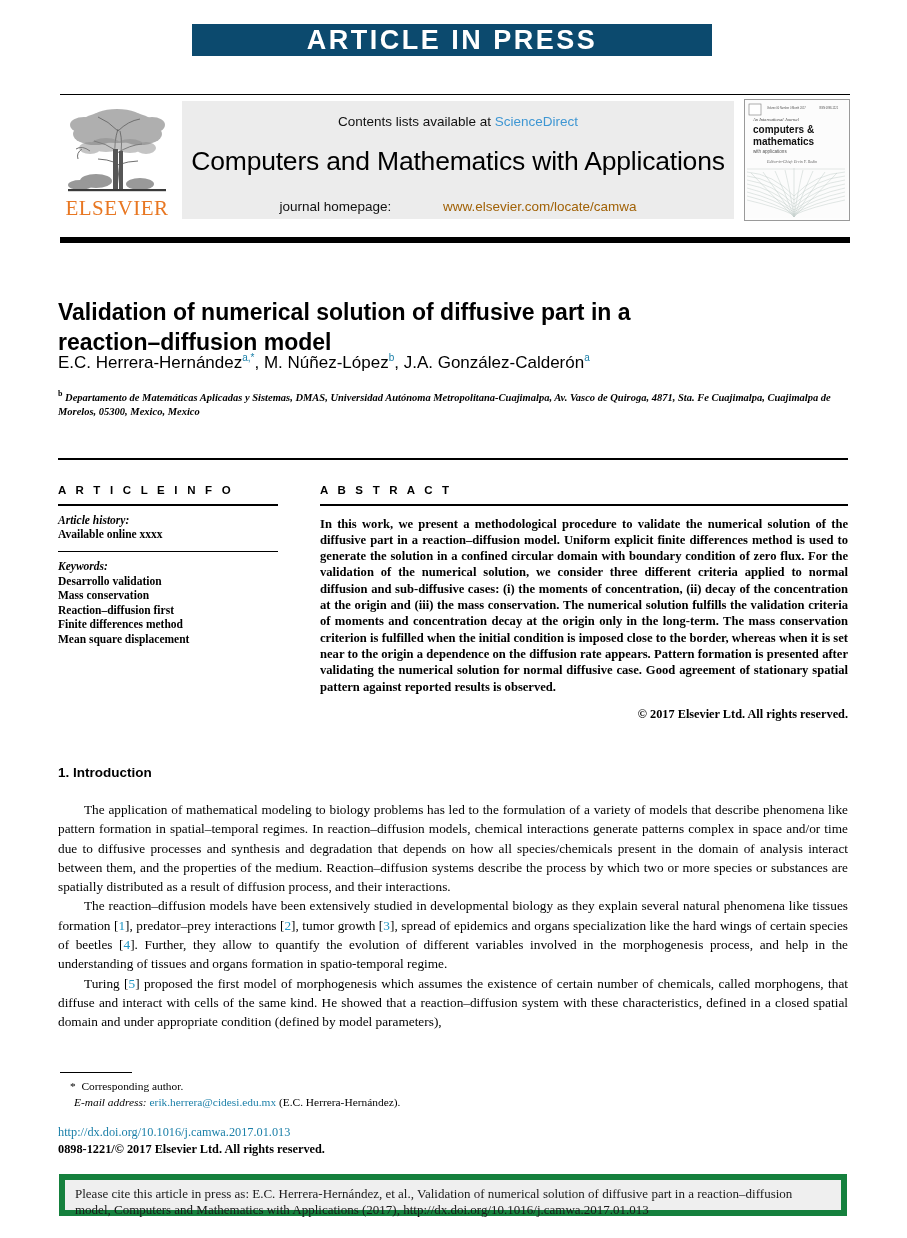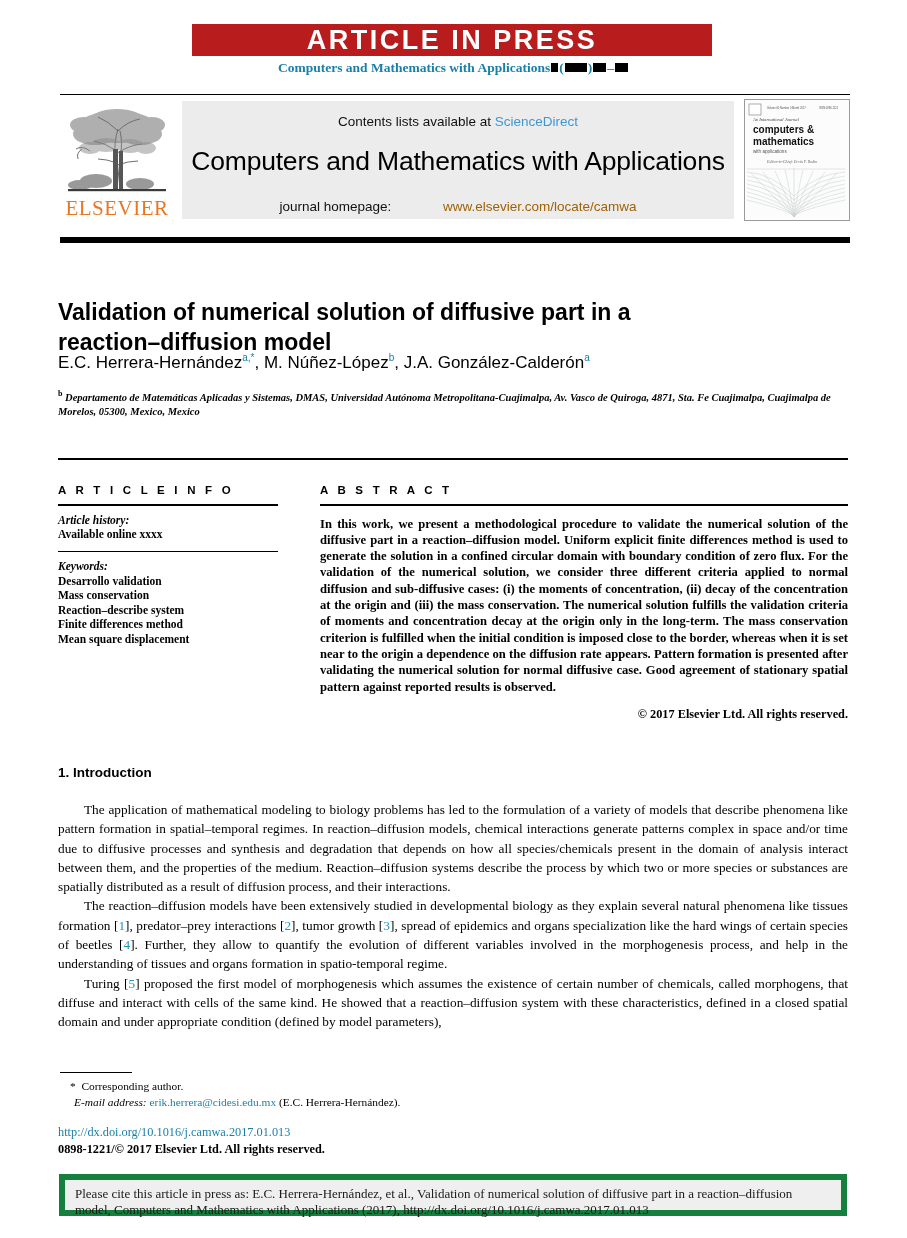--- a/index.html
+++ b/index.html
@@ -22,21 +22,21 @@
     box-sizing: border-box;
   }
 
   
   .aip-banner {
     position: absolute;
     left: 192px;
     top: 24px;
     width: 520px;
     height: 32px;
-    background: #b91c1c;
+    background: #0c4a6e;
     display: flex;
     align-items: center;
     justify-content: center;
   }
   .aip-banner span {
     color: #ffffff;
     font-family: "Liberation Sans", sans-serif;
     font-weight: bold;
     font-size: 27px;
     letter-spacing: 2.5px;
@@ -327,23 +327,20 @@
 </style>
 </head>
 <body>
 
 <div class="page">
 
   <div class="aip-banner">
     <span>ARTICLE IN PRESS</span>
   </div>
 
-  <div class="running-head">
-    <span>Computers and Mathematics with Applications</span><span class="blk w1"></span>(<span class="blk w2"></span>)<span class="blk w3"></span>–<span class="blk w3"></span>
-  </div>
 
   <div class="header-band">
 
     <div class="logo-box">
       <svg width="114" height="98" viewBox="0 0 114 98">
         <rect x="4" y="2" width="106" height="92" fill="#ffffff"></rect>
         <g stroke="#4a4a4a" stroke-width="0.8" fill="none">
           <path d="M57 88 L55 55 Q54 40 58 28"></path>
           <path d="M57 88 L60 58 Q63 42 60 30"></path>
           <path d="M58 30 Q48 20 38 16"></path>
@@ -453,21 +450,21 @@
     <div class="hr-thin"></div>
     <div class="info-block">
       <div class="info-label">Article history:</div>
       <div>Available online xxxx</div>
     </div>
     <div class="hr-thin2"></div>
     <div class="info-block">
       <div class="info-label">Keywords:</div>
       <div>Desarrollo validation</div>
       <div>Mass conservation</div>
-      <div>Reaction–describe system</div>
+      <div>Reaction–diffusion first</div>
       <div>Finite differences method</div>
       <div>Mean square displacement</div>
     </div>
   </div>
 
   <div class="col-abs">
     <div class="sec-head">A B S T R A C T</div>
     <div class="hr-thin"></div>
     <div class="abstract-body">In this work, we present a methodological procedure to validate the numerical solution of the diffusive part in a reaction–diffusion model. Uniform explicit finite differences method is used to generate the solution in a confined circular domain with boundary condition of zero flux. For the validation of the numerical solution, we consider three different criteria applied to normal diffusion and sub-diffusive cases: (i) the moments of concentration, (ii) decay of the concentration at the origin and (iii) the mass conservation. The numerical solution fulfills the validation criteria of moments and concentration decay at the origin only in the long-term. The mass conservation criterion is fulfilled when the initial condition is imposed close to the border, whereas when it is set near to the origin a dependence on the diffusion rate appears. Pattern formation is presented after validating the numerical solution for normal diffusive case. Good agreement of stationary spatial pattern against reported results is observed.</div>
     <div class="copyright">© 2017 Elsevier Ltd. All rights reserved.</div>

